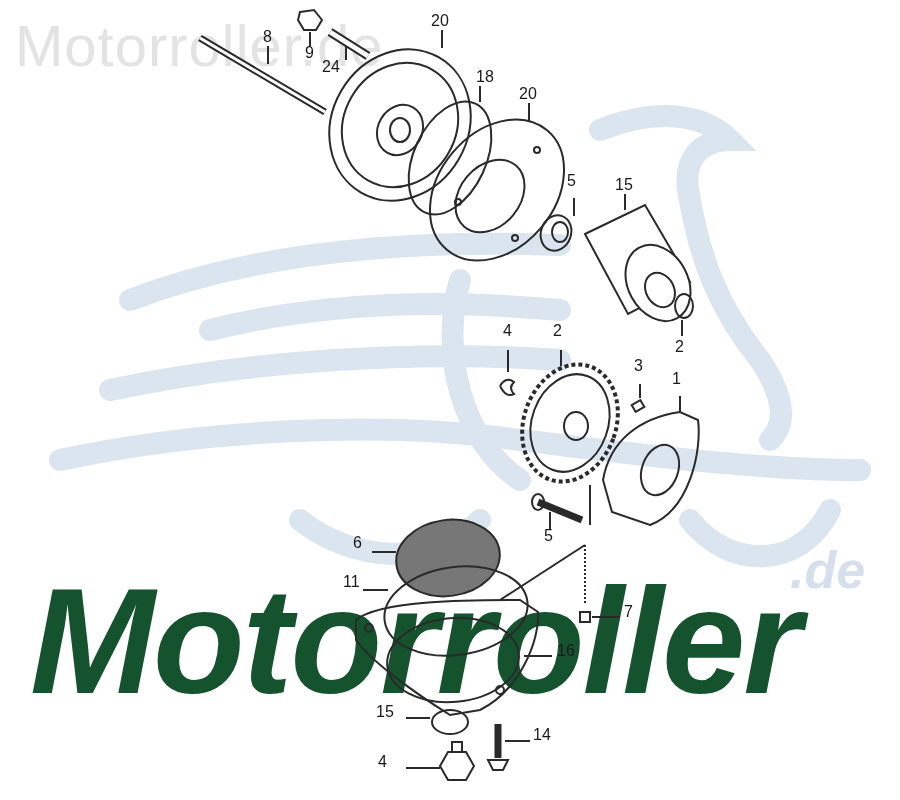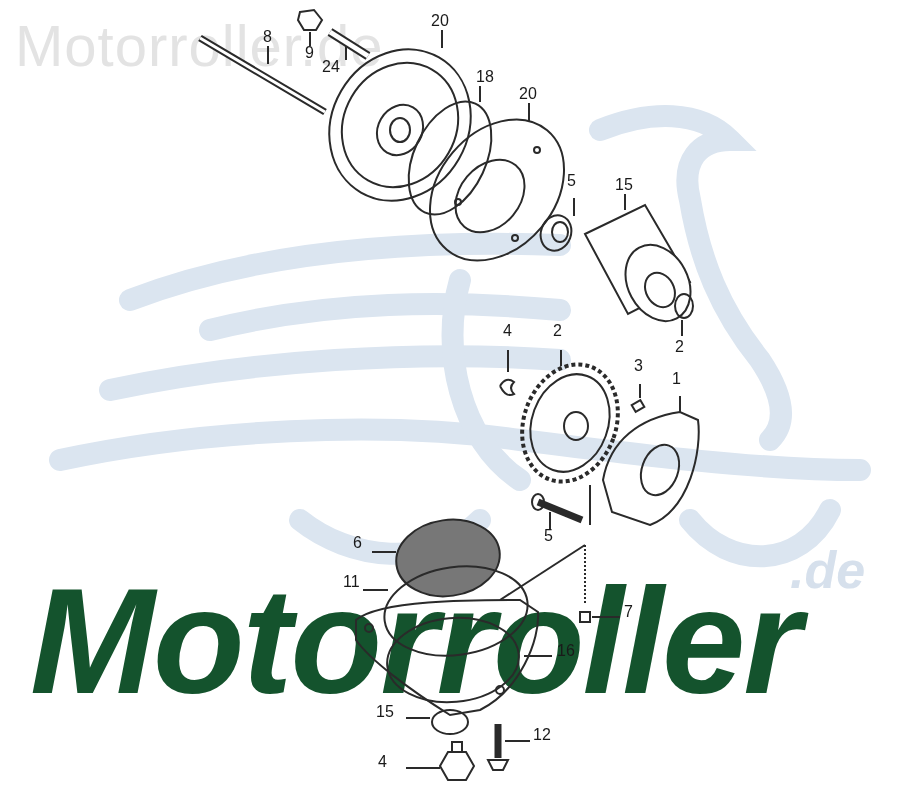--- a/index.html
+++ b/index.html
@@ -171,21 +171,21 @@
   <div class="lbl" style="left:553px;top:322px">2</div>
   <div class="lbl" style="left:634px;top:357px">3</div>
   <div class="lbl" style="left:503px;top:322px">4</div>
   <div class="lbl" style="left:544px;top:527px">5</div>
   <div class="lbl" style="left:353px;top:534px">6</div>
   <div class="lbl" style="left:624px;top:603px">7</div>
   <div class="lbl" style="left:263px;top:28px">8</div>
   <div class="lbl" style="left:305px;top:44px">9</div>
   <div class="lbl" style="left:557px;top:642px">16</div>
   <div class="lbl" style="left:343px;top:573px">11</div>
-  <div class="lbl" style="left:533px;top:726px">12</div>
+  <div class="lbl" style="left:533px;top:726px">14</div>
   <div class="lbl" style="left:378px;top:753px">4</div>
   <div class="lbl" style="left:376px;top:703px">15</div>
   <div class="lbl" style="left:615px;top:176px">15</div>
   <div class="lbl" style="left:675px;top:338px">2</div>
   <div class="lbl" style="left:567px;top:172px">5</div>
   <div class="lbl" style="left:519px;top:85px">20</div>
   <div class="lbl" style="left:476px;top:68px">18</div>
   <div class="lbl" style="left:431px;top:12px">20</div>
   <div class="lbl" style="left:322px;top:58px">24</div>
 

